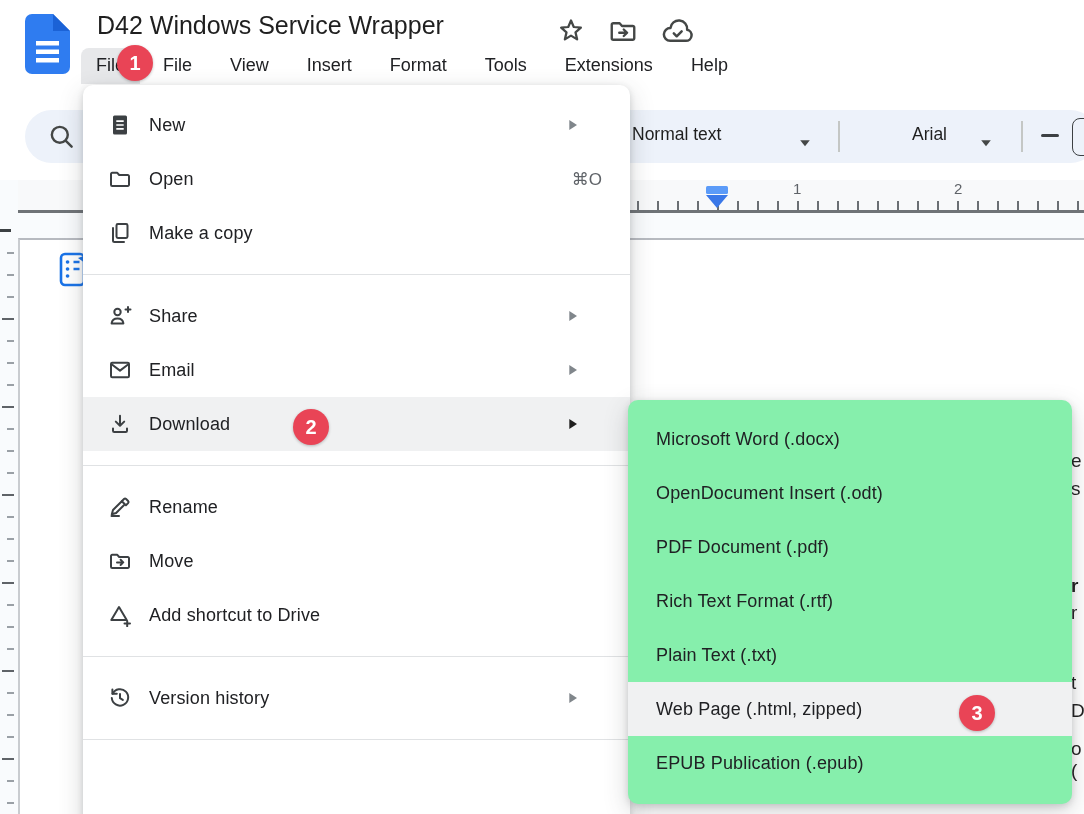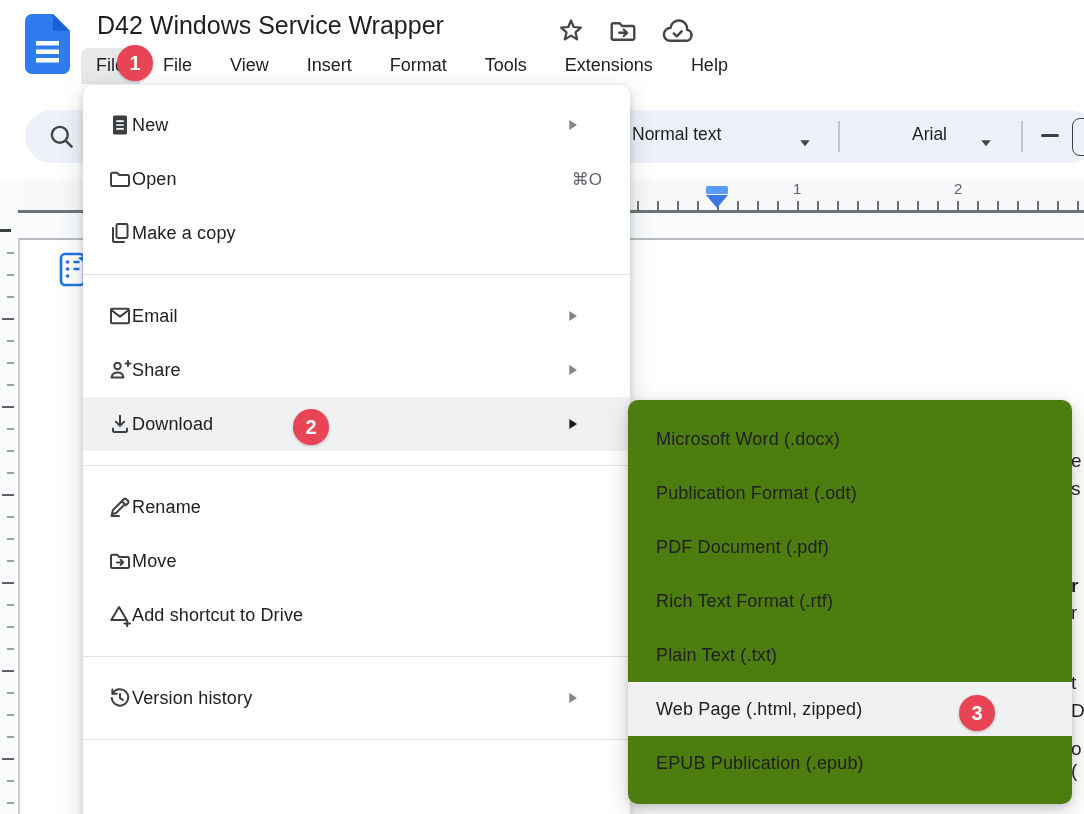--- a/index.html
+++ b/index.html
@@ -44,27 +44,27 @@
   #page{left:18px;top:238px;width:1066px;height:576px;background:#ffffff;border-top:2px solid #b7bac0;border-left:2px solid #c9ccd0;z-index:1;}
   .vtick{position:absolute;background:#9aa0a6;height:2px;z-index:1;}
   .vtick.long{background:#5f6368;}
   #vmargin-marker{left:0;top:229px;width:11px;height:2.6px;background:#3c4043;z-index:1;}
   #tabs-icon{left:59px;top:249px;width:27px;height:38px;z-index:2;}
   .doc-fragment{left:1071px;font-size:19px;color:#1f1f1f;z-index:3;white-space:pre;}
   .doc-fragment.bold{font-weight:bold;}
   
   #file-menu{left:83px;top:85px;width:547px;height:745px;background:#fff;border-radius:10px 10px 0 0;
     box-shadow:0 2px 6px rgba(60,64,67,.18),0 8px 24px rgba(60,64,67,.22);z-index:30;padding-top:13px;box-sizing:border-box;}
-  #download-submenu{left:628px;top:400px;width:444px;height:404px;background:#4d7c0f;border-radius:10px;
+  #download-submenu{left:628px;top:400px;width:444px;height:404px;background:#86efac;border-radius:10px;
     box-shadow:0 2px 6px rgba(60,64,67,.18),0 8px 24px rgba(60,64,67,.22);z-index:40;padding-top:12px;box-sizing:border-box;}
   .row{height:54px;display:flex;align-items:center;padding:0 24px 0 25px;position:relative;}
   .row.hl{background:#f0f1f2;}
   .row .ic{width:24px;height:24px;flex:0 0 24px;}
   .row .ic svg{width:24px;height:24px;display:block;}
-  .row .lbl{font-size:18px;color:#202124;letter-spacing:.15px;white-space:nowrap;}
+  .row .lbl{font-size:18px;color:#202124;margin-left:17px;letter-spacing:.15px;white-space:nowrap;}
   .row.disabled .lbl{color:#b6bac0;}
   .row .shortcut{margin-left:auto;font-size:17px;color:#5f6368;padding-right:4px;}
   .row .arrow{position:absolute;right:52px;top:21px;width:10px;height:12px;color:#80868b;}
   .row .arrow.dark{color:#1f1f1f;}
   .row .arrow svg{width:10px;height:12px;display:block;}
   .divider{height:1px;background:#e0e2e4;margin:14px 0;}
   #download-submenu .row{padding:0 20px 0 28px;}
   #download-submenu .lbl{margin-left:0;}
   
   .step-badge{position:absolute;width:36px;height:36px;border-radius:50%;background:#e94456;color:#fff;
@@ -212,46 +212,46 @@
           <rect x="8.5" y="3" width="11" height="14" rx="1.4"></rect>
           <path d="M5 7v12.5A1.5 1.5 0 0 0 6.5 21H16"></path>
         </svg>
       </span>
       <span class="lbl">Make a copy</span>
     </div>
     <div class="divider"></div>
     <div class="row">
       <span class="ic">
         <svg viewBox="0 0 24 24" fill="none" stroke="#3c4043" stroke-width="2" stroke-linecap="round" stroke-linejoin="round">
-          <rect x="3" y="4.8" width="18" height="14.4" rx="1.2"></rect>
-          <path d="M3.6 6.2 12 12.6l8.4-6.4"></path>
-        </svg>
-      </span>
-      <span class="lbl">Email</span>
-      <span class="arrow">
-        <svg viewBox="0 0 10 12">
-          <path fill="currentColor" d="M1.3 1 9 6 1.3 11z"></path>
-        </svg>
-      </span>
-    </div>
-    <div class="row">
-      <span class="ic">
-        <svg viewBox="0 0 24 24" fill="none" stroke="#3c4043" stroke-width="2" stroke-linecap="round" stroke-linejoin="round">
           <circle cx="9.5" cy="8" r="3.2"></circle>
           <path d="M3.6 19.4c.4-3.3 2.9-5 5.9-5s5.5 1.7 5.9 5z"></path>
           <path d="M17.5 5.5h5M20 3v5"></path>
         </svg>
       </span>
       <span class="lbl">Share</span>
       <span class="arrow">
         <svg viewBox="0 0 10 12">
           <path fill="currentColor" d="M1.3 1 9 6 1.3 11z"></path>
         </svg>
       </span>
     </div>
+    <div class="row">
+      <span class="ic">
+        <svg viewBox="0 0 24 24" fill="none" stroke="#3c4043" stroke-width="2" stroke-linecap="round" stroke-linejoin="round">
+          <rect x="3" y="4.8" width="18" height="14.4" rx="1.2"></rect>
+          <path d="M3.6 6.2 12 12.6l8.4-6.4"></path>
+        </svg>
+      </span>
+      <span class="lbl">Email</span>
+      <span class="arrow">
+        <svg viewBox="0 0 10 12">
+          <path fill="currentColor" d="M1.3 1 9 6 1.3 11z"></path>
+        </svg>
+      </span>
+    </div>
     <div class="row hl">
       <span class="ic">
         <svg viewBox="0 0 24 24" fill="none" stroke="#3c4043" stroke-width="2" stroke-linecap="round" stroke-linejoin="round">
           <path d="M12 3.8v9.6M7.8 9.6l4.2 4.2 4.2-4.2"></path>
           <path d="M5 16.6v2.2A1.2 1.2 0 0 0 6.2 20h11.6a1.2 1.2 0 0 0 1.2-1.2v-2.2"></path>
         </svg>
       </span>
       <span class="lbl">Download</span>
       <span class="arrow dark">
         <svg viewBox="0 0 10 12">
@@ -305,21 +305,21 @@
       </span>
     </div>
     <div class="divider"></div>
   </div>
 
 <div class="abs" id="download-submenu">
     <div class="row">
       <span class="lbl">Microsoft Word (.docx)</span>
     </div>
     <div class="row">
-      <span class="lbl">Publication Format (.odt)</span>
+      <span class="lbl">OpenDocument Insert (.odt)</span>
     </div>
     <div class="row">
       <span class="lbl">PDF Document (.pdf)</span>
     </div>
     <div class="row">
       <span class="lbl">Rich Text Format (.rtf)</span>
     </div>
     <div class="row">
       <span class="lbl">Plain Text (.txt)</span>
     </div>

